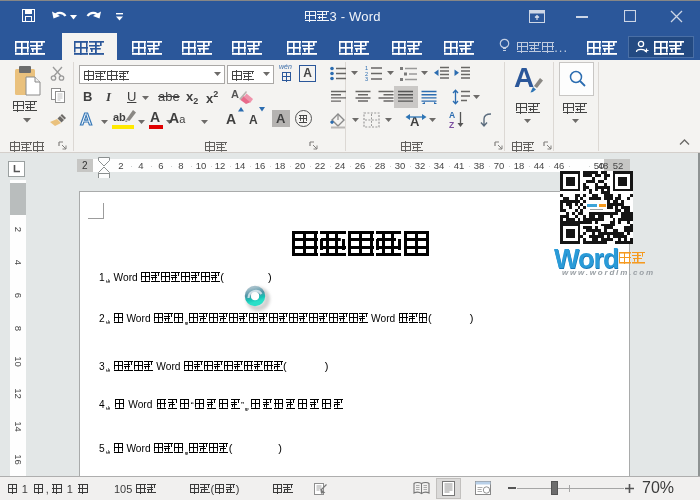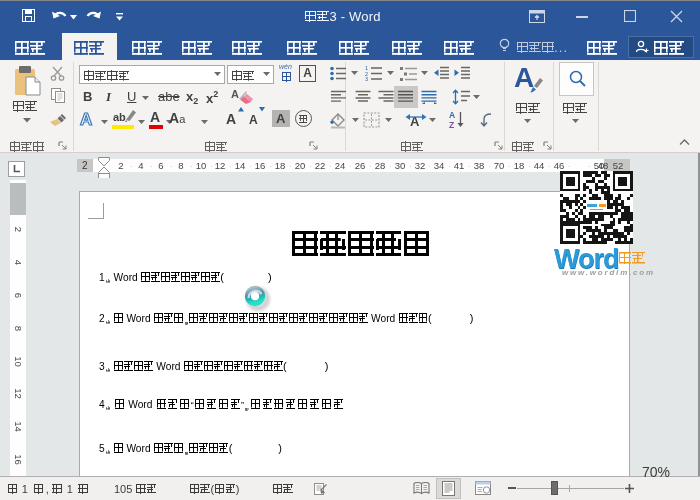--- a/index.html
+++ b/index.html
@@ -608,12 +608,12 @@
   </div>
 <div class="ab" style="left:508px;top:487px;width:8px;height:1.6px;background:#555"></div>
 <div class="ab" style="left:517px;top:488px;width:107px;height:1px;background:#a6a6a6"></div>
 <div class="ab" style="left:569px;top:485px;width:1px;height:7px;background:#a6a6a6"></div>
 <div class="ab" style="left:551px;top:481px;width:7px;height:14px;background:#6d6d6d;border:1px solid #555"></div>
 <div class="ab" style="left:625px;top:484px">
     <svg width="9" height="9" viewBox="0 0 9 9" style="">
       <path d="M4.5 0 V9 M0 4.5 H9" stroke="#555" stroke-width="1.6"></path>
     </svg>
   </div>
-<div class="ab" style="left:642px;top:464px;font-size:14px;color:#3b3b3b">70%</div>
+<div class="ab" style="left:642px;top:479px;font-size:16px;color:#3b3b3b">70%</div>
 </body></html>

